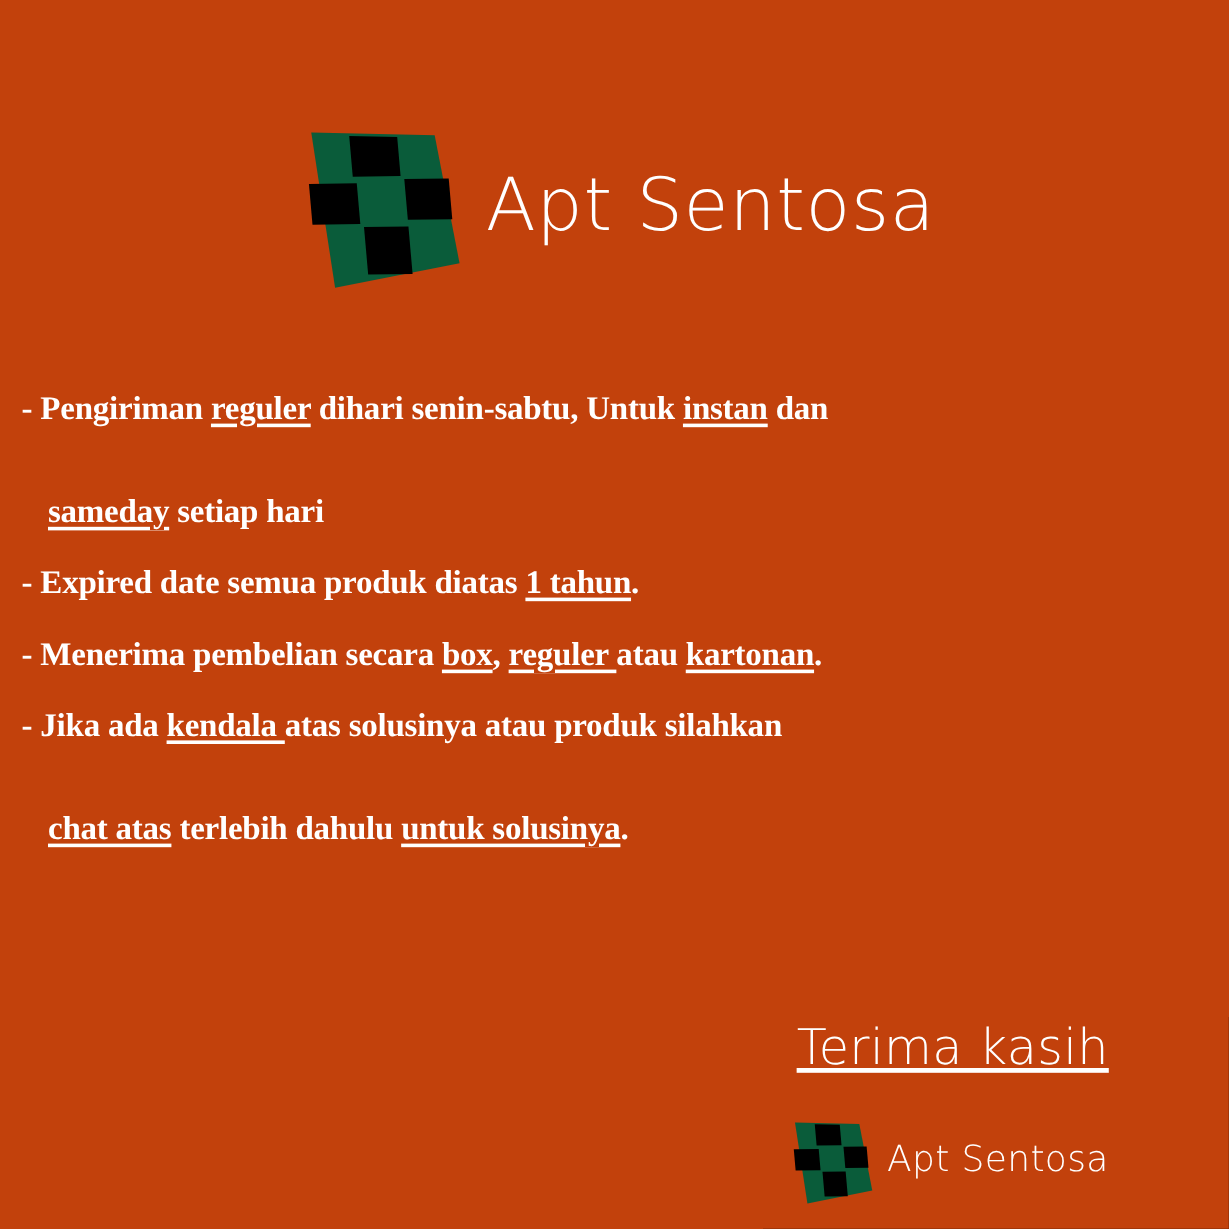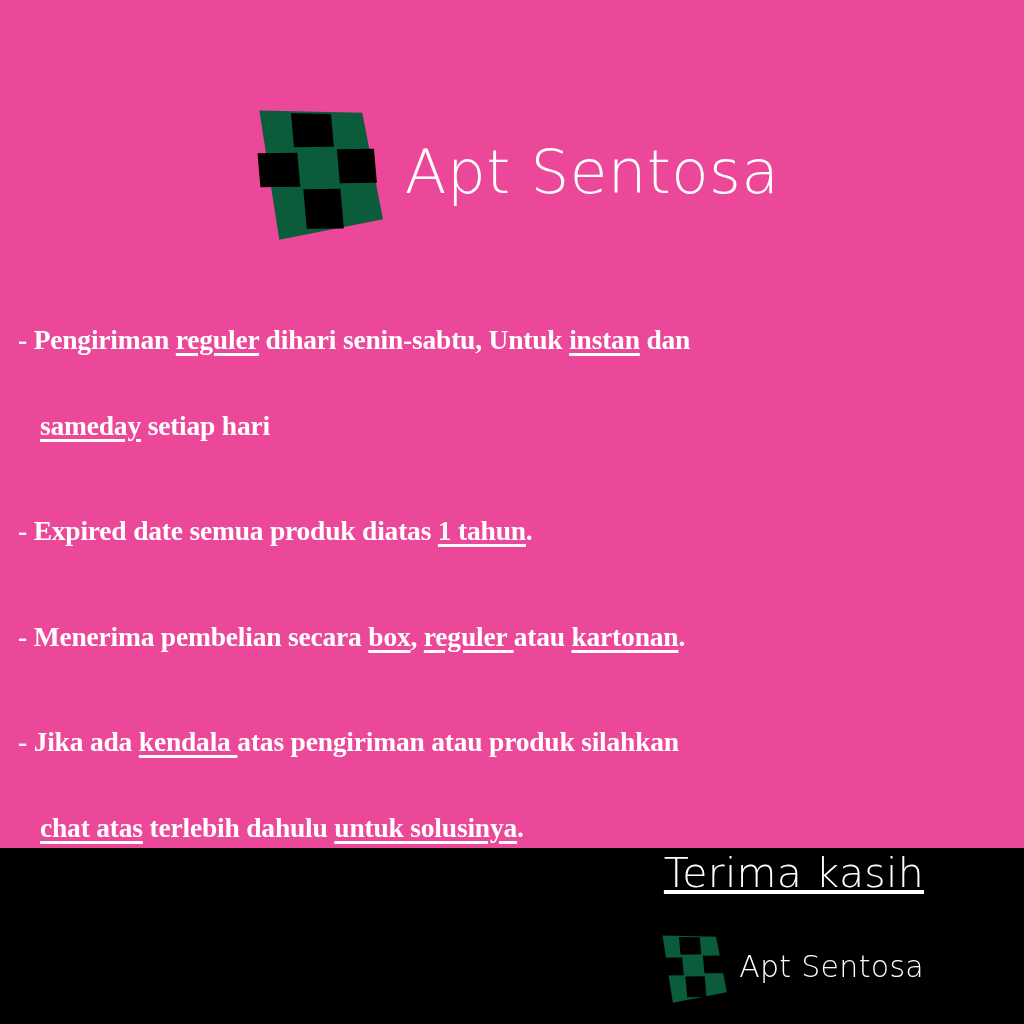--- a/index.html
+++ b/index.html
@@ -11,22 +11,22 @@
     width: 1024px;
     height: 1024px;
     background: #000000;
     font-family: "Liberation Sans", sans-serif;
     overflow: hidden;
   }
 
   .canvas {
     position: relative;
     width: 1024px;
-    height: 848px;
-    background: #ec4899;
+    height: 1024px;
+    background: #c2410c;
   }
 
   
   .brand-header {
     position: absolute;
     left: 0;
     top: 96px;
     width: 1024px;
     display: flex;
     align-items: center;
@@ -67,21 +67,21 @@
     font-weight: bold;
     line-height: 1;
     letter-spacing: -0.2px;
     white-space: nowrap;
     -webkit-font-smoothing: antialiased;
   }
 
   
   .note-line.row-a { margin-top: 0px; }
   .note-line.row-b { margin-top: 58px; padding-left: 22px; }
-  .note-line.gap-para { margin-top: 78px; }
+  .note-line.gap-para { margin-top: 32px; }
 
   .u {
     text-decoration: underline;
     text-underline-offset: 4px;
     text-decoration-thickness: 2.5px;
   }
 
   
   .thanks {
     position: absolute;
@@ -159,21 +159,21 @@
     </svg>
 
     <div class="brand-title">Apt Sentosa</div>
   </div>
 
   <div class="notes">
       <div class="note-line row-a"><span>- Pengiriman </span><span class="u">reguler</span><span> dihari senin-sabtu, Untuk </span><span class="u">instan</span><span> dan</span></div>
       <div class="note-line row-b"><span class="u">sameday</span><span> setiap hari</span></div>
       <div class="note-line row-a gap-para"><span>- Expired date semua produk diatas </span><span class="u">1 tahun</span><span>.</span></div>
       <div class="note-line row-a gap-para"><span>- Menerima pembelian secara </span><span class="u">box</span><span>, </span><span class="u">reguler </span><span>atau </span><span class="u">kartonan</span><span>.</span></div>
-      <div class="note-line row-a gap-para"><span>- Jika ada </span><span class="u">kendala </span><span>atas pengiriman atau produk silahkan</span></div>
+      <div class="note-line row-a gap-para"><span>- Jika ada </span><span class="u">kendala </span><span>atas solusinya atau produk silahkan</span></div>
       <div class="note-line row-b"><span class="u">chat atas</span><span> terlebih dahulu </span><span class="u">untuk solusinya</span><span>.</span></div>
     </div>
 
   <div class="thanks">Terima kasih</div>
 
   <div class="brand-footer">
     <svg class="logo-mark footer-size" viewBox="0 0 100 104" aria-hidden="true">
       <g transform="rotate(-5 50 52)">
         <path fill="#0a5c3a" d="M 14,6 L 86,14 L 94,90 L 20,98 Z"></path>
         <path fill="#000000" d="M 36,10 L 64,13 L 64,36 L 36,34 Z"></path>

